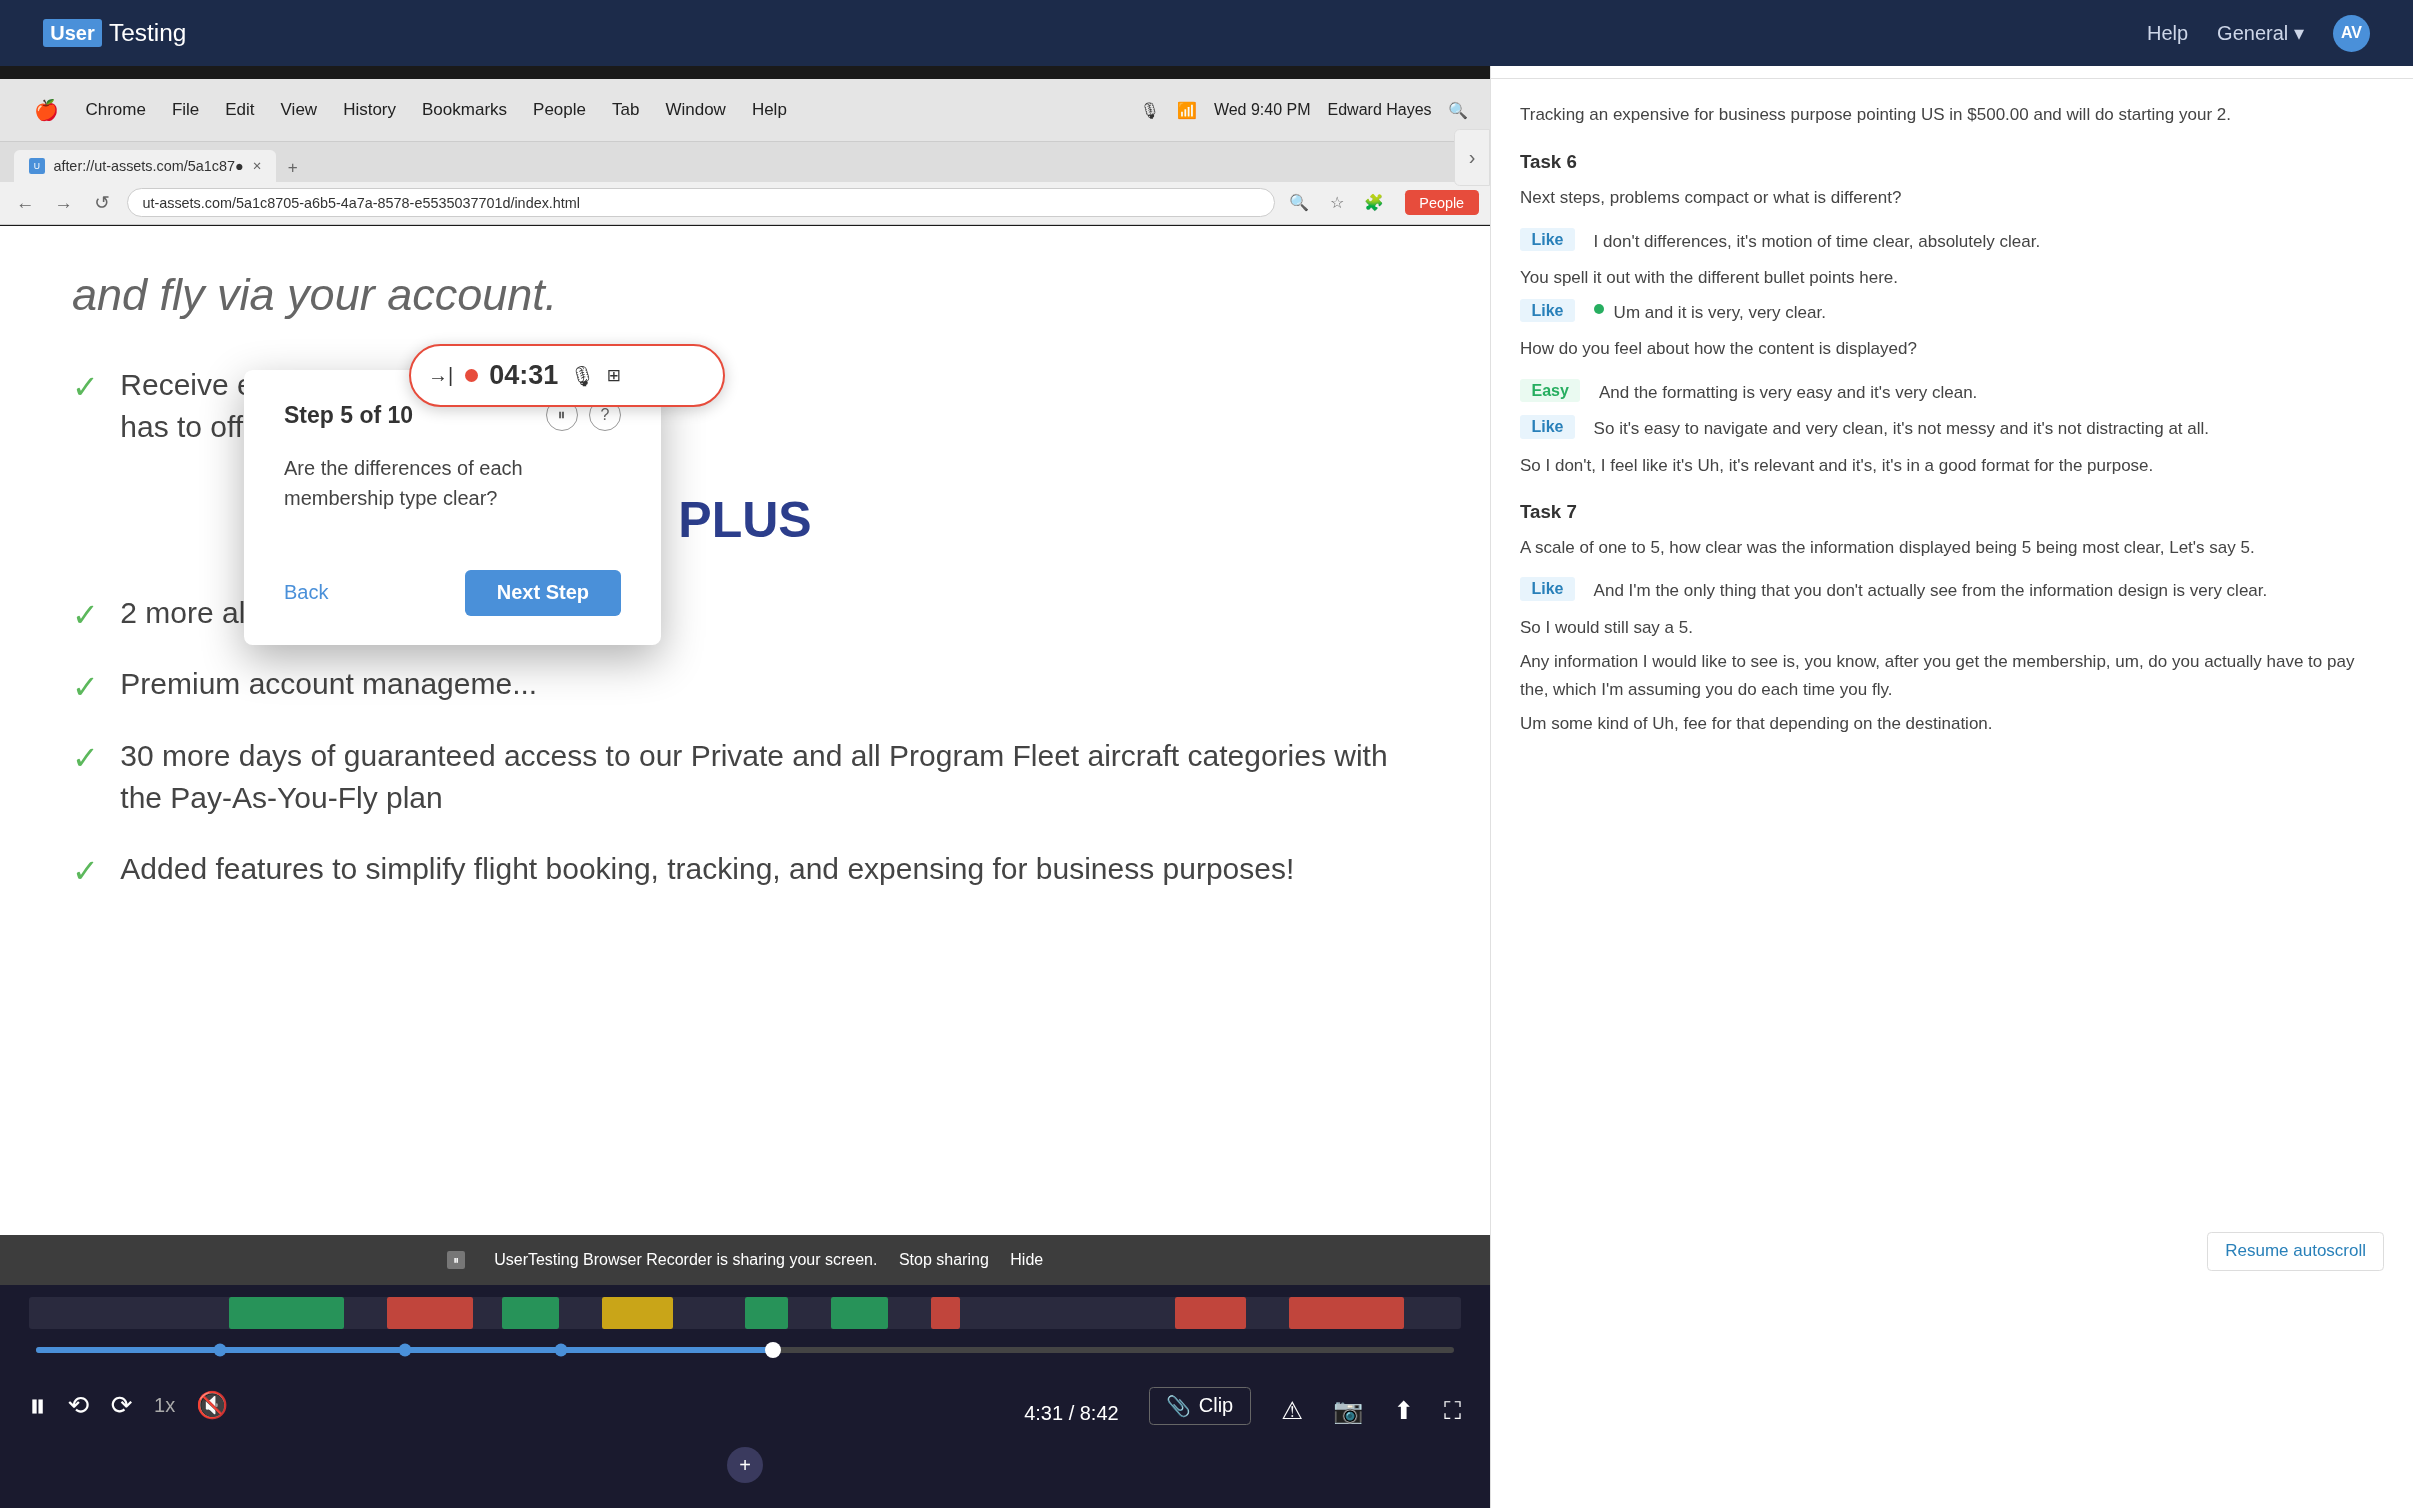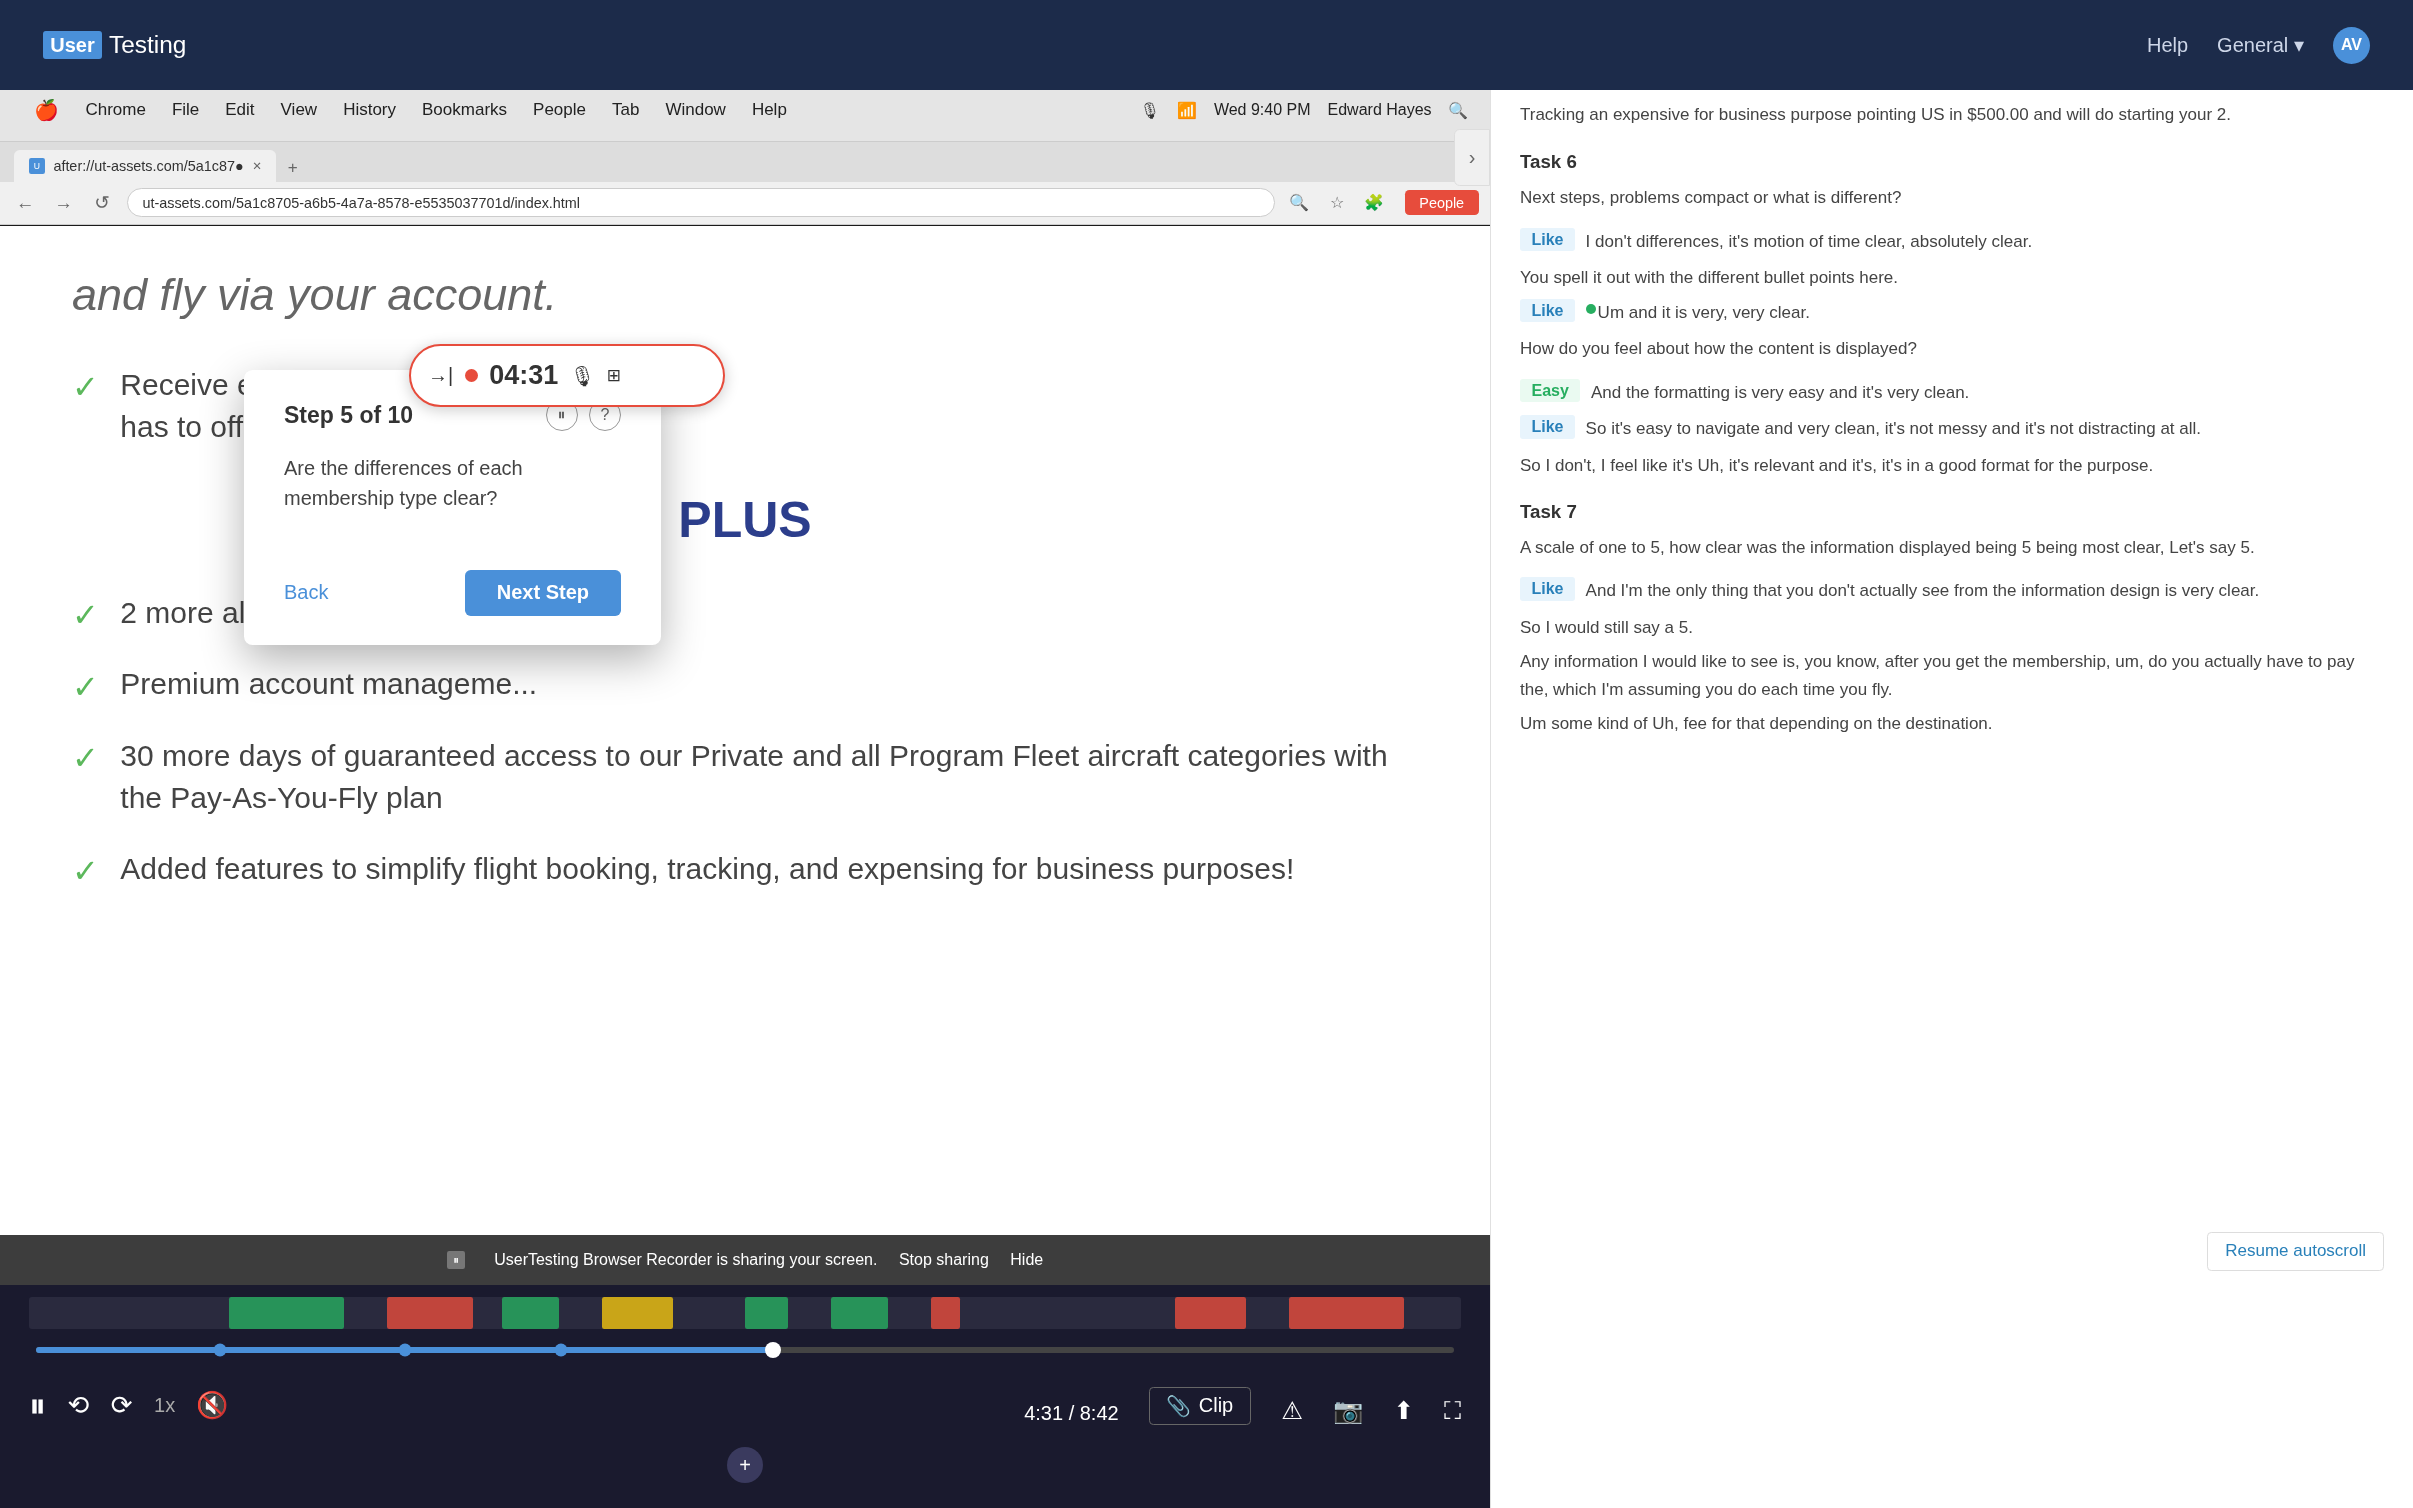--- a/index.html
+++ b/index.html
@@ -1,20 +1,20 @@
 <!DOCTYPE html>
 <html style="font-size:11.5px"><head>
   <meta charset="utf-8">
   <style>
     * { box-sizing: border-box; margin: 0; padding: 0; }
     body { width: 2413px; height: 1508px; overflow: hidden; font-family: -apple-system, BlinkMacSystemFont, 'Helvetica Neue', Arial, sans-serif; background: #1a1a1a; }
 
     
     #ut-header {
-      position: absolute; top: 0; left: 0; width: 2413px; height: 90px;
+      position: absolute; top: 0; left: 0; width: 2413px; height: 66px;
       background: #1c2b4a; display: flex; align-items: center; padding: 0 43px;
       z-index: 100;
     }
     #ut-logo { display: flex; align-items: center; gap: 7.2px; }
     #ut-logo-box { background: #4a90d9; color: white; font-weight: 700; font-size: 20px; padding: 2.9px 7.2px; border-radius: 2.9px; }
     #ut-logo-text { color: white; font-size: 24.4px; font-weight: 500; }
     #ut-header-right { margin-left: auto; display: flex; align-items: center; gap: 29px; }
     #help-link { color: #cdd6e8; font-size: 20px; }
     #general-dropdown { color: #cdd6e8; font-size: 20px; display: flex; align-items: center; gap: 5.7px; cursor: pointer; }
     #av-avatar { width: 37px; height: 37px; border-radius: 50%; background: #4a90d9; color: white; font-size: 16px; font-weight: 700; display: flex; align-items: center; justify-content: center; }
@@ -163,21 +163,21 @@
 
     .transcript-text { font-size: 17px; color: #444; line-height: 1.7; margin-bottom: 14.4px; }
 
     .task-header { font-size: 18.7px; font-weight: 700; color: #333; margin: 21.5px 0 11.5px 0; }
     .tag-badge {
       display: inline-block; font-size: 16px; font-weight: 600; padding: 2.9px 11.5px;
       border-radius: 2.9px; margin-right: 8.6px; margin-bottom: 5.7px; vertical-align: middle;
     }
     .tag-like { background: #e8f4fc; color: #2980b9; }
     .tag-easy { background: #eafaf1; color: #27ae60; }
-    .transcript-line { display: flex; align-items: flex-start; gap: 2px; margin-bottom: 7.2px; }
+    .transcript-line { display: flex; align-items: flex-start; gap: 10px; margin-bottom: 7.2px; }
     .bullet-dot { width: 10px; height: 10px; border-radius: 50%; margin-top: 5.7px; flex-shrink: 0; }
     .dot-green { background: #27ae60; }
     .line-text { font-size: 17px; color: #444; line-height: 1.6; flex: 1; }
 
     #panel-toggle {
       position: absolute; top: 129px; right: 923px; width: 36px; height: 57px;
       background: #f0f0f0; border-radius: 5.7px 0 0 5.7px; display: flex; align-items: center; justify-content: center;
       cursor: pointer; z-index: 100; border: 0.7px solid #ddd;
     }
 

